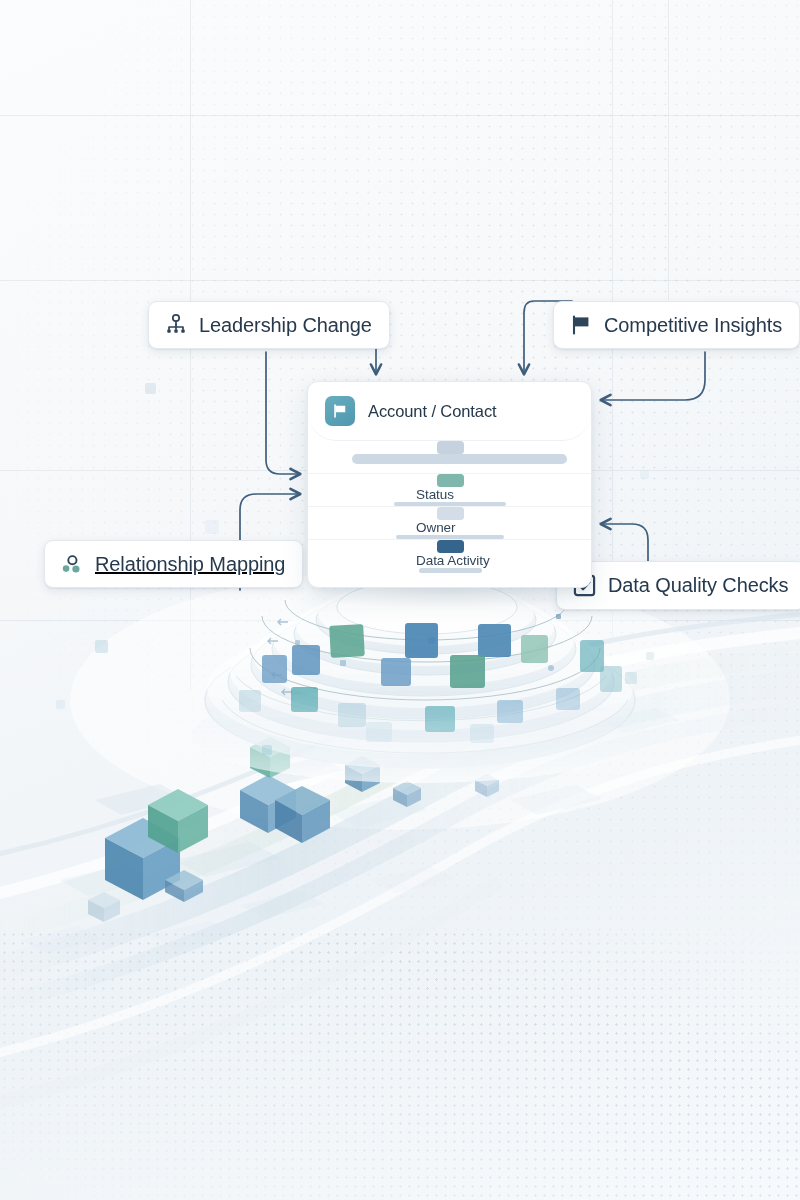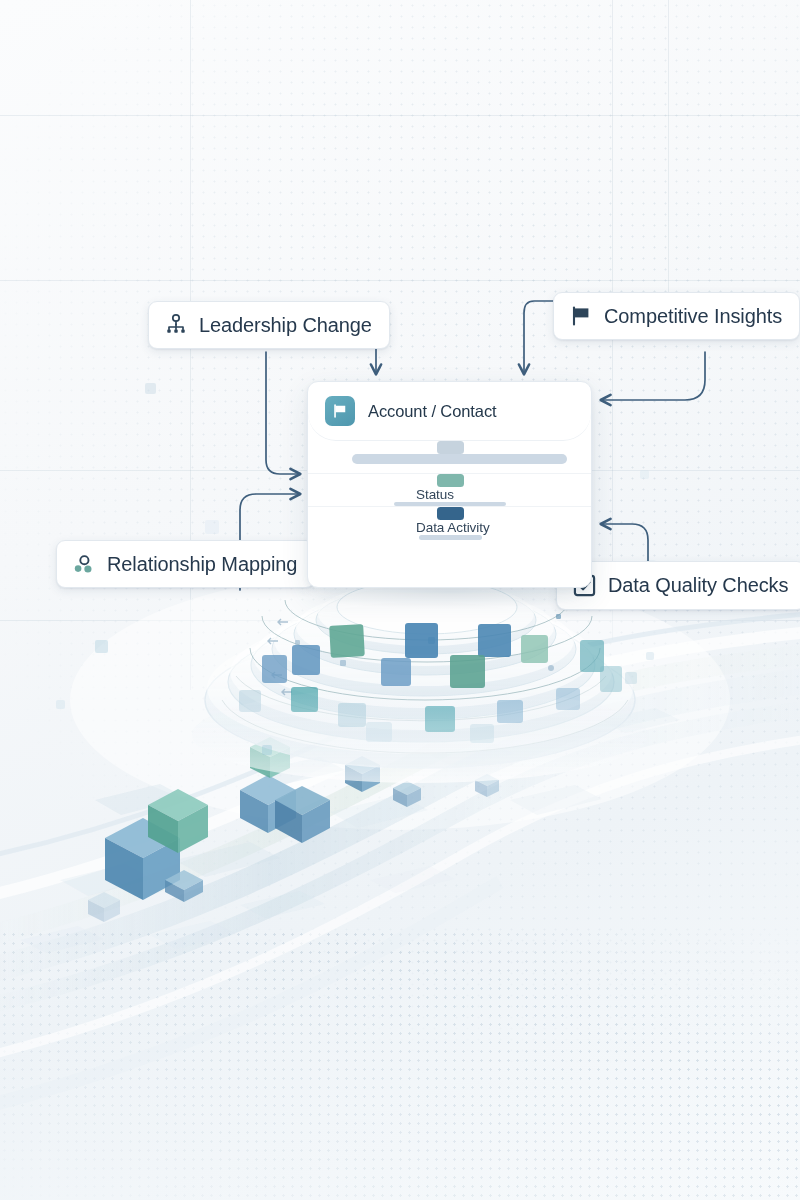--- a/index.html
+++ b/index.html
@@ -57,22 +57,22 @@
     white-space: nowrap;
   }
   .chip-label {
     font-size: 20px;
     color: #26394d;
     letter-spacing: -0.1px;
   }
   .chip-icon { flex: 0 0 auto; display: block; line-height: 0; }
 
   #chip-leadership      { left: 148px; top: 301px; }
-  #chip-competitive     { left: 553px; top: 292px; }
-  #chip-relationship    { left: 56px;  top: 540px; }
+  #chip-competitive     { left: 553px; top: 301px; }
+  #chip-relationship    { left: 44px;  top: 540px; text-decoration: underline; }
   #chip-dataquality     { left: 556px; top: 561px; text-align: right; }
 
   
   #card {
     position: absolute;
     left: 307px; top: 381px;
     width: 285px; height: 207px;
     background: #ffffff;
     border: 1px solid #e4eaf0;
     border-radius: 11px;
@@ -421,20 +421,25 @@
       <span class="row-swatch" style="background:#c6d3de;"></span>
       <span class="row-bar row-bar-wide" style="width:215px;"></span>
     </div>
 
     <div class="card-row">
       <span class="row-swatch" style="background:#7fb7ac;"></span>
       <span class="row-label">Status</span>
       <span class="row-bar" style="width:112px;"></span>
     </div>
 
+    <div class="card-row">
+      <span class="row-swatch" style="background:#d3dde7;"></span>
+      <span class="row-label">Owner</span>
+      <span class="row-bar" style="width:108px;"></span>
+    </div>
 
     <div class="card-row">
       <span class="row-swatch" style="background:#35658c;"></span>
       <span class="row-label">Data Activity</span>
       <span class="row-bar" style="width:63px;"></span>
     </div>
   </div>
 
 </div>
 

